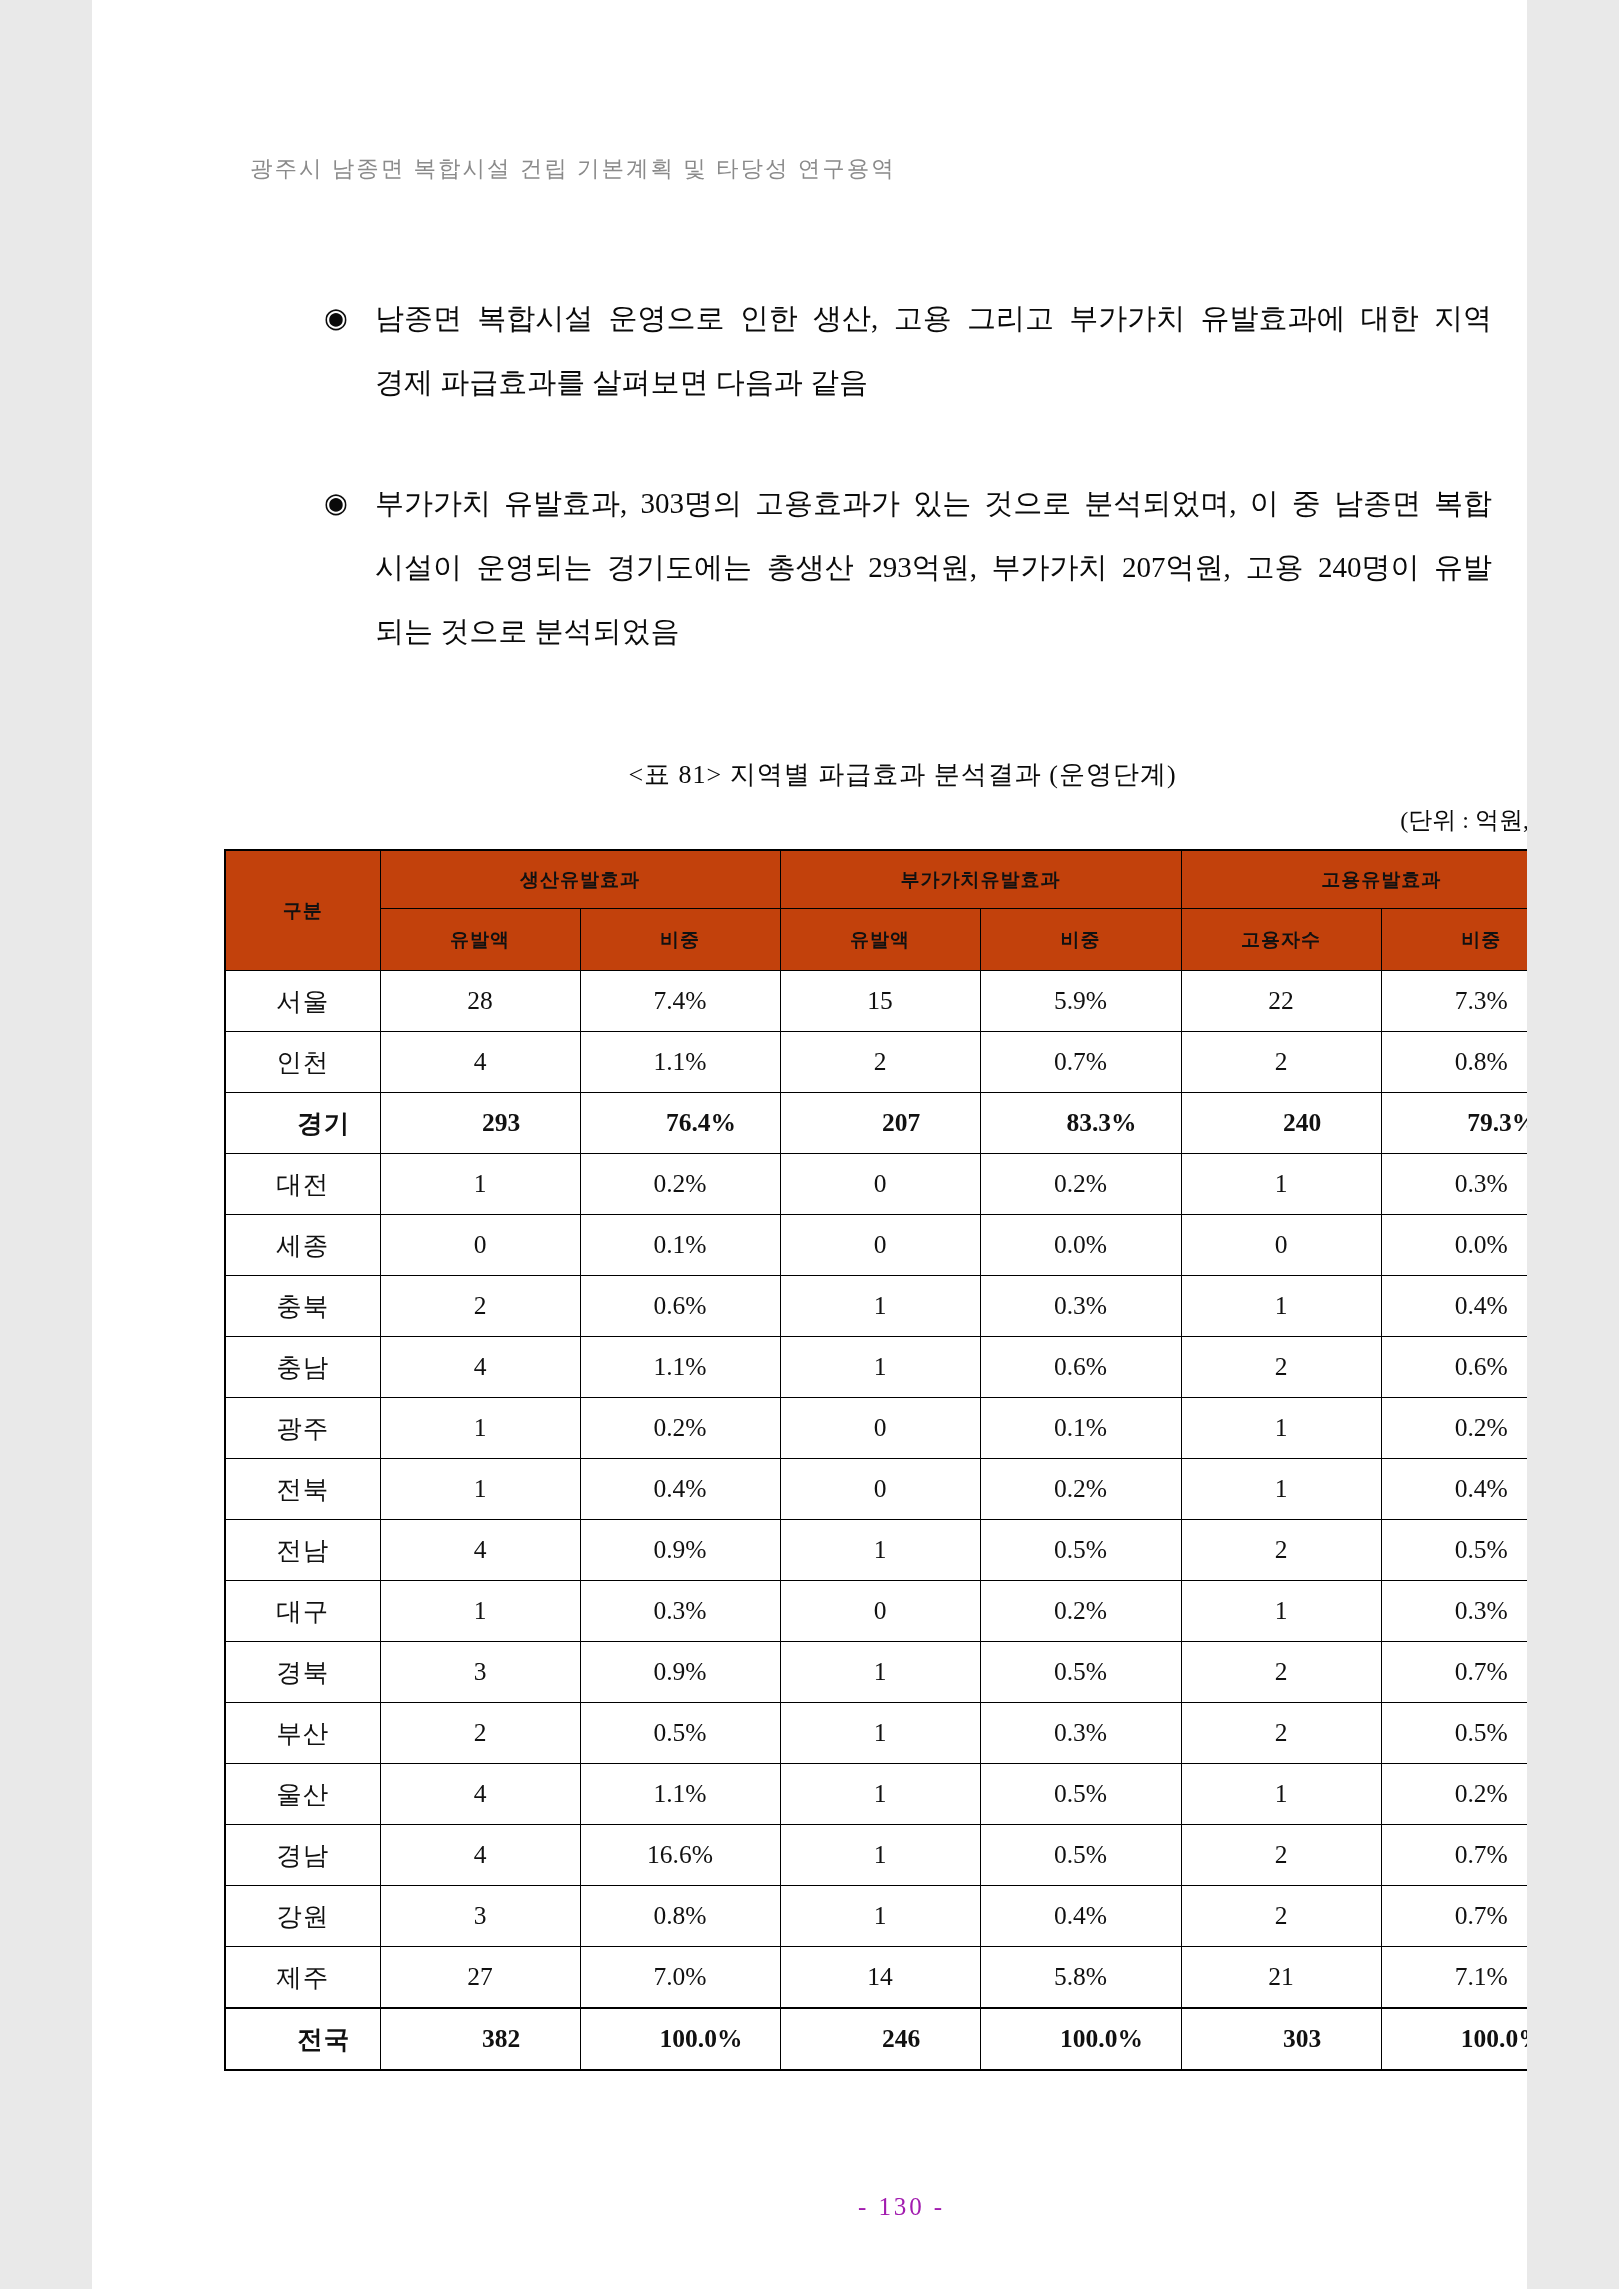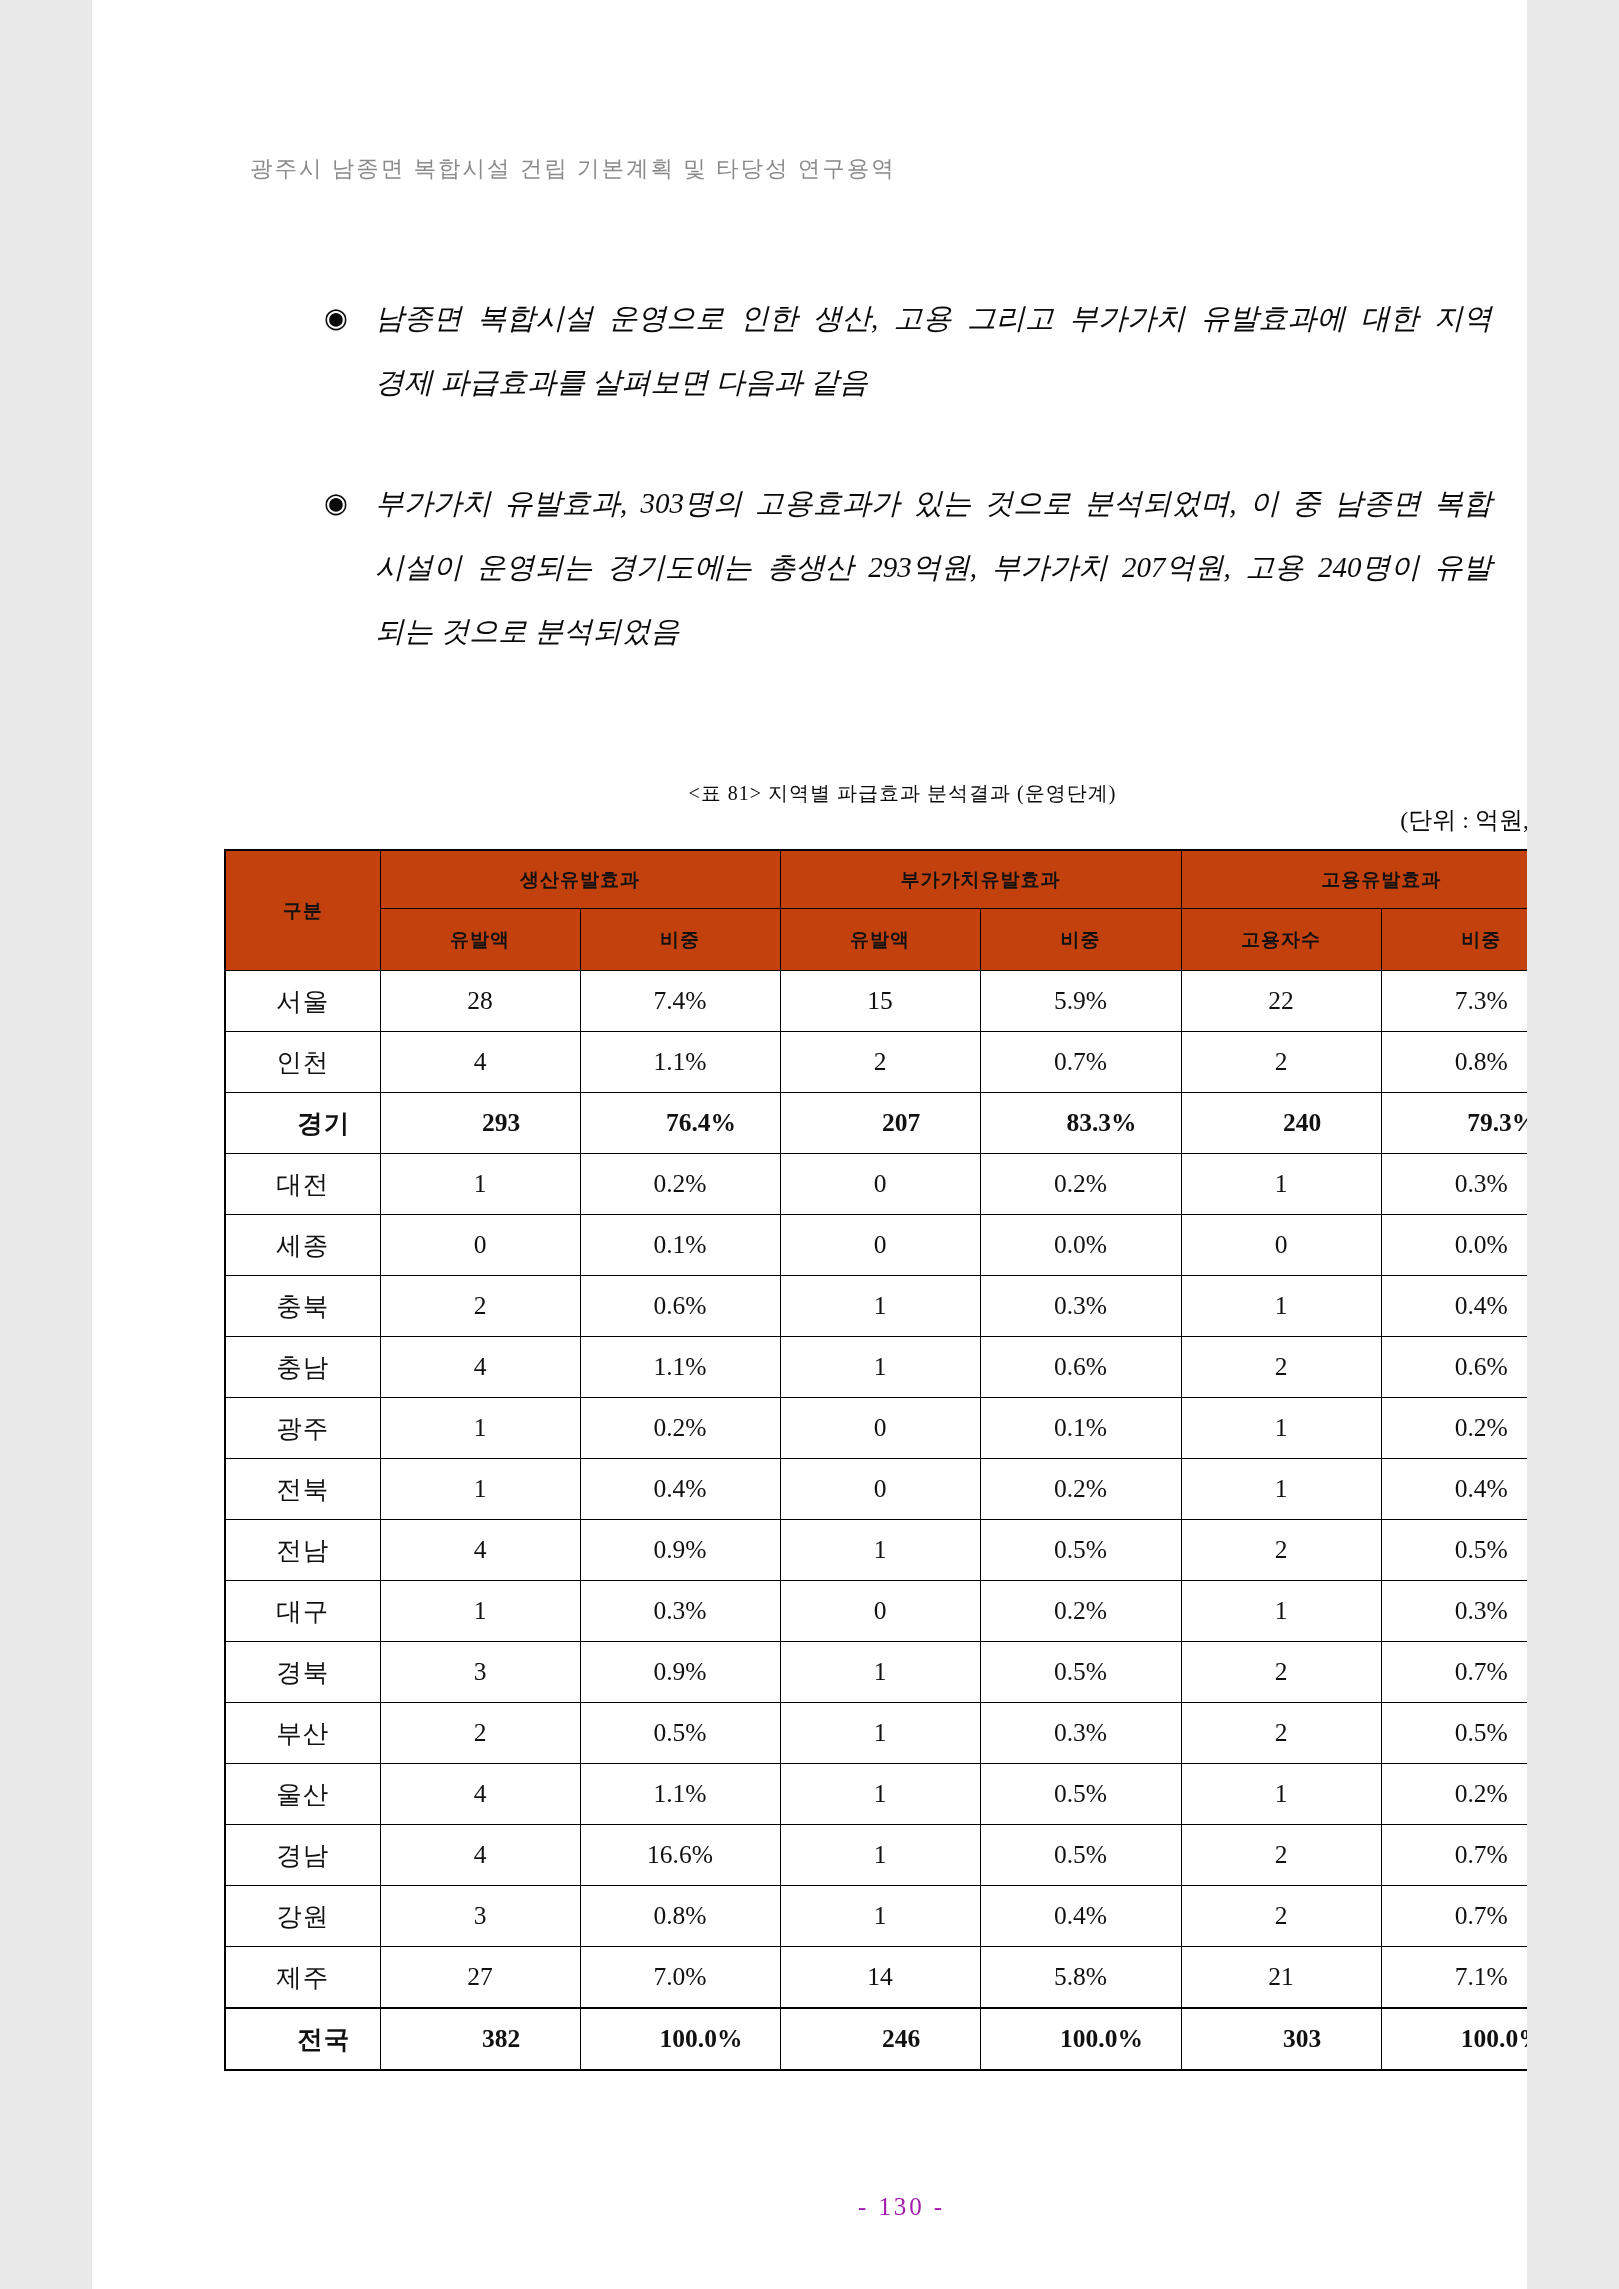--- a/index.html
+++ b/index.html
@@ -37,32 +37,31 @@
     line-height: 64px;
     color: #0a0a0a;
   }
   .bullet-marker {
     position: absolute;
     left: 0;
     top: 0;
     font-size: 27.4px;
     line-height: 64px;
   }
-  .bullet-line { text-align: justify; font-style: italic; }
+  .bullet-line { text-align: justify; }
   .bullet-line.fill { text-align-last: justify; }
   .table-caption {
     position: absolute;
     left: 132px;
     top: 757px;
     width: 1357px;
     text-align: center;
-    font-size: 20px;
+    font-size: 26px;
     letter-spacing: 1px;
     color: #0a0a0a;
-    margin-top: 23px;
   }
   .unit-note {
     position: absolute;
     left: 132px;
     top: 804px;
     width: 1343px;
     text-align: right;
     font-size: 24px;
     color: #0a0a0a;
   }

